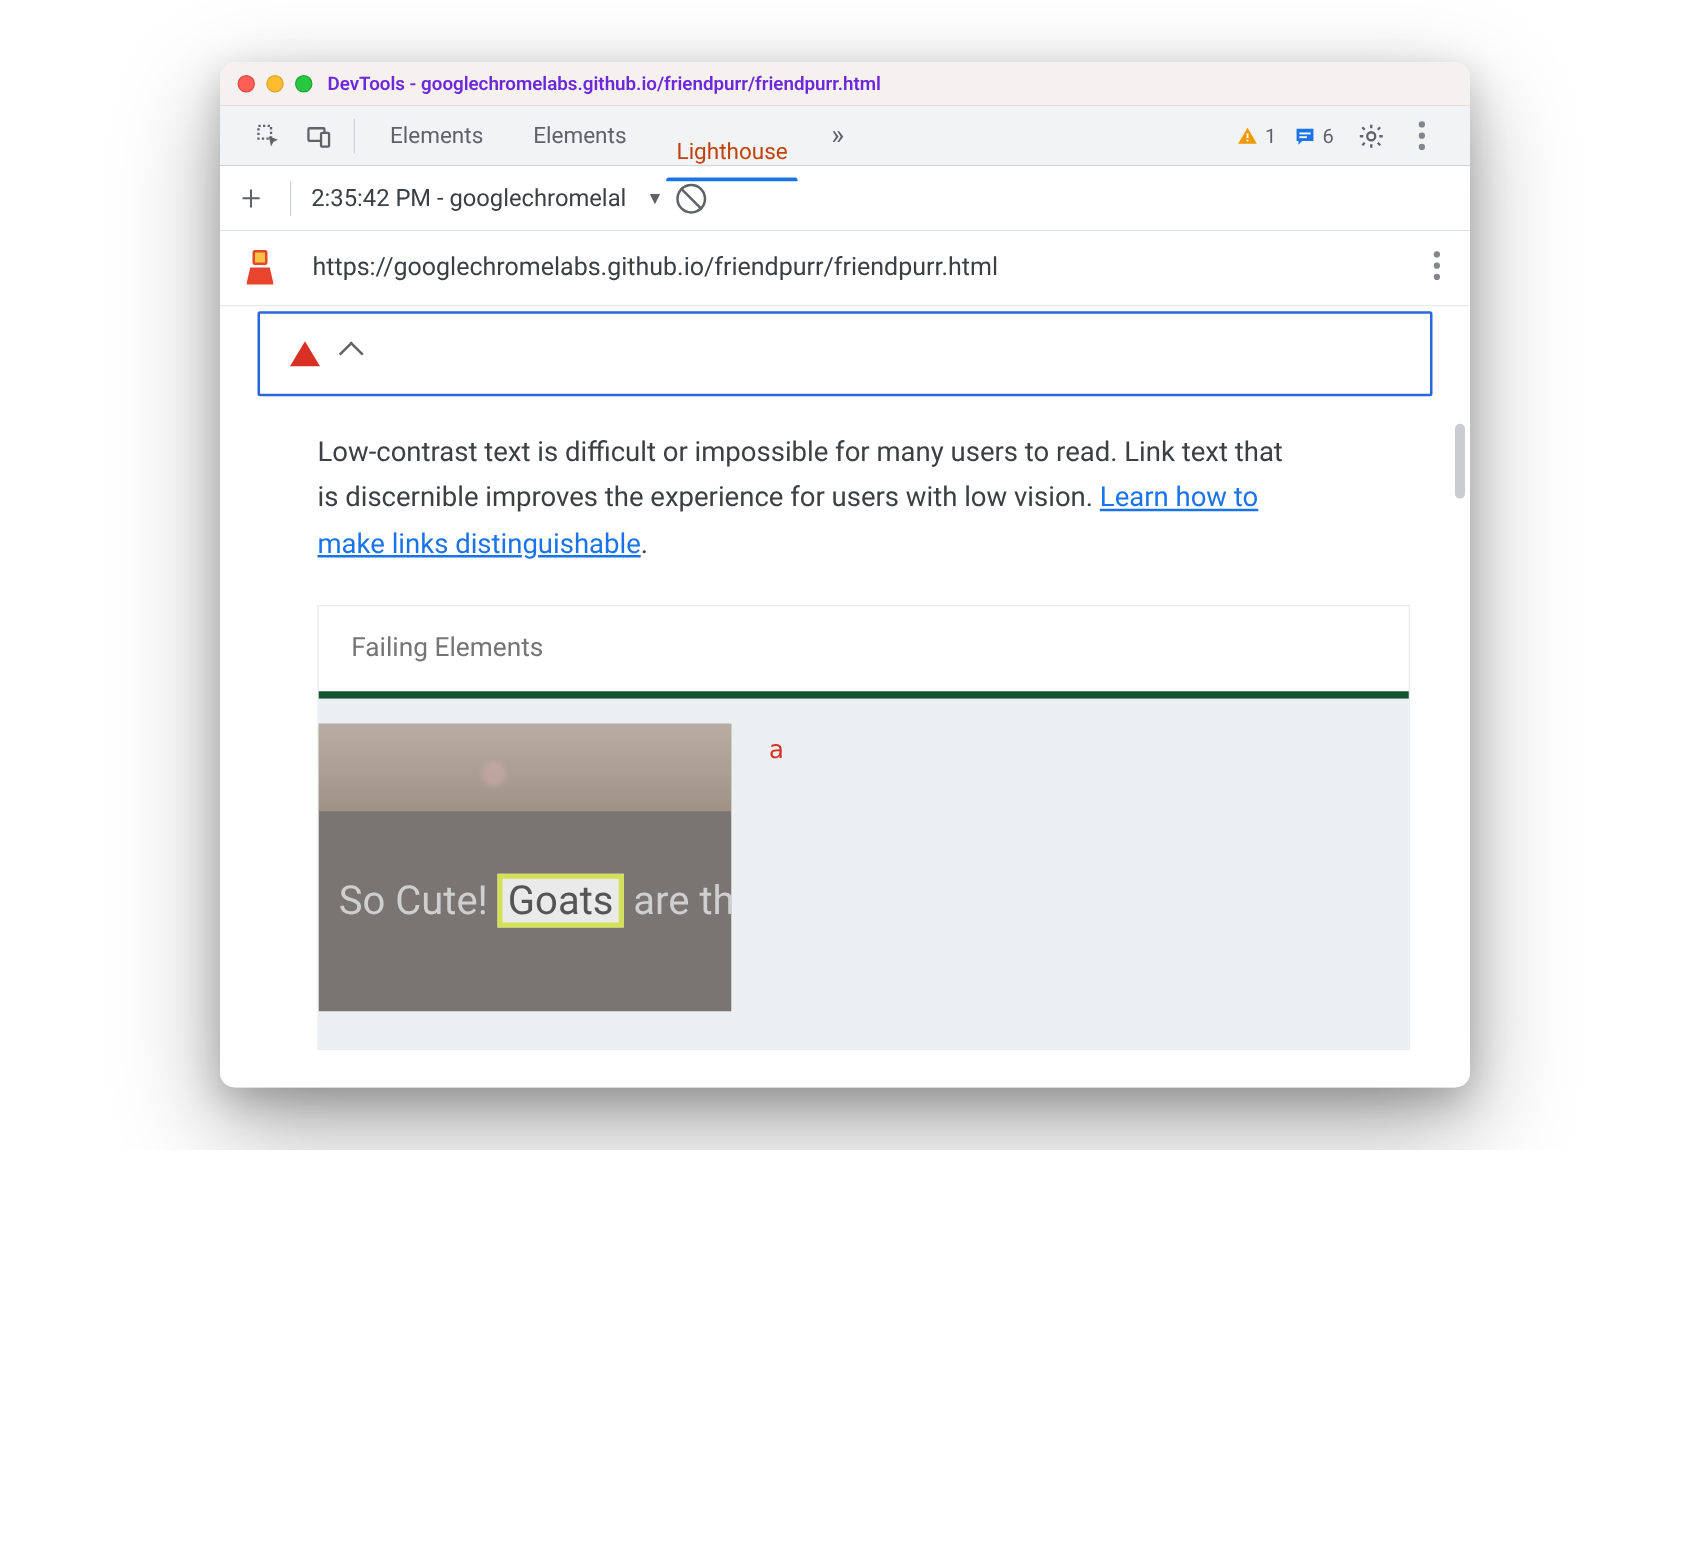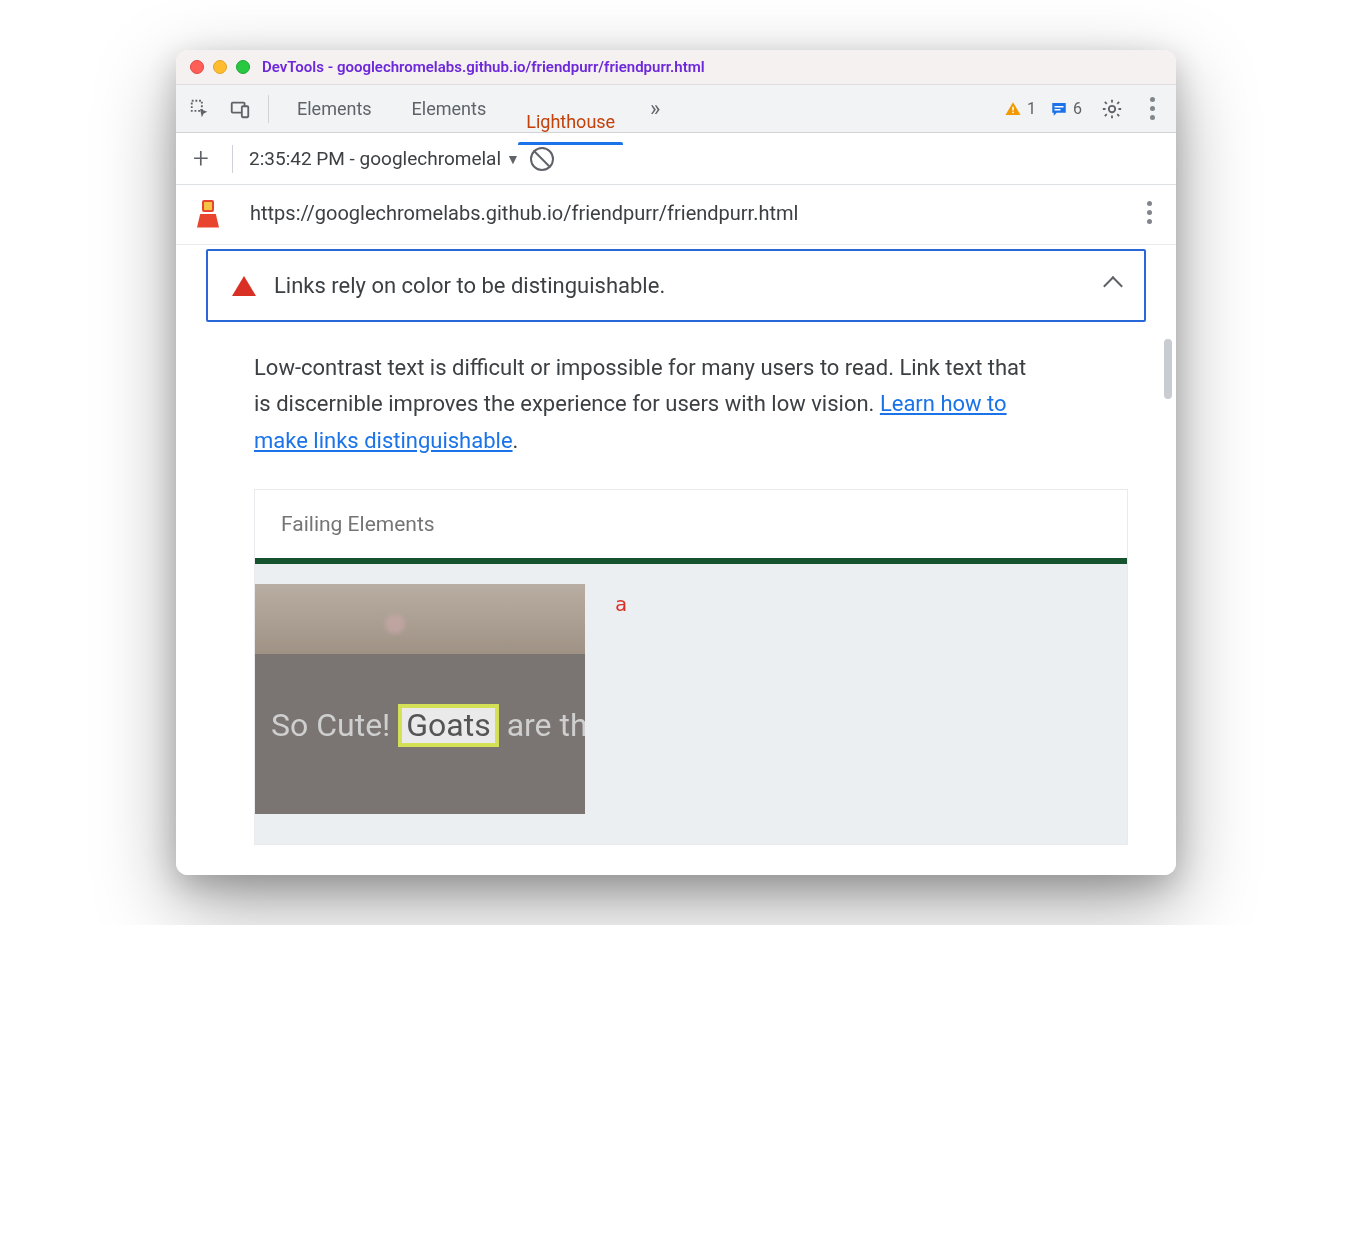--- a/index.html
+++ b/index.html
@@ -33,21 +33,21 @@
   .tl.yellow { background: #febc2e; border: 1px solid #e0a528; }
   .tl.green { background: #28c840; border: 1px solid #21a533; }
   .titlebar-title { font-size: 15px; font-weight: 600; color: #6d28d9; }
 
   
   .tabstrip {
     display: flex;
     align-items: center;
     background: #f1f3f4;
     border-bottom: 1px solid #d0d3d6;
-    padding: 0 6px;
+    padding: 0 21px;
     height: 48px;
     gap: 4px;
   }
   .tabstrip .icon-btn {
     width: 36px; height: 36px;
     display: flex; align-items: center; justify-content: center;
     color: #5f6368; cursor: pointer;
     border-radius: 4px;
   }
   .vdiv { width: 1px; height: 28px; background: #cfd2d6; margin: 0 6px; }
@@ -78,21 +78,21 @@
     padding: 8px 10px; gap: 10px;
     border-bottom: 1px solid #dee1e4;
     background: #fff;
     height: 52px;
   }
   .lh-toolbar .plus {
     font-size: 28px; color: #5f6368; width: 30px; text-align: center; cursor: pointer;
     font-weight: 300;
   }
   .lh-select {
-    display: flex; align-items: center; gap: 5px;
+    display: flex; align-items: center; gap: 16px;
     font-size: 19px; color: #3c4043; cursor: pointer;
     border: 0; background: none;
     max-width: 340px; overflow: hidden; white-space: nowrap;
   }
   .lh-select .caret { color: #5f6368; font-size: 14px; }
   .clear-ic {
     width: 24px; height: 24px; border: 2px solid #5f6368; border-radius: 50%;
     position: relative; cursor: pointer;
   }
   .clear-ic::after {
@@ -293,21 +293,20 @@
         <span></span>
         <span></span>
       </div>
   </div>
 
   <div class="content">
     <div class="scroll-ind"></div>
 
     <div class="audit-card">
       <div class="fail-tri"></div>
-      <div class="audit-title">Links rely on color to be distinguishable.</div>
       <div class="chevron"></div>
     </div>
 
     <div class="desc">
       <span>Low-contrast text is difficult or impossible for many users to read. Link text that is discernible improves the experience for users with low vision. </span><a href="#">Learn how to make links distinguishable</a><span>.</span>
     </div>
 
     <div class="fail-table">
       <div class="fail-header">Failing Elements</div>
       <div class="fail-body">

